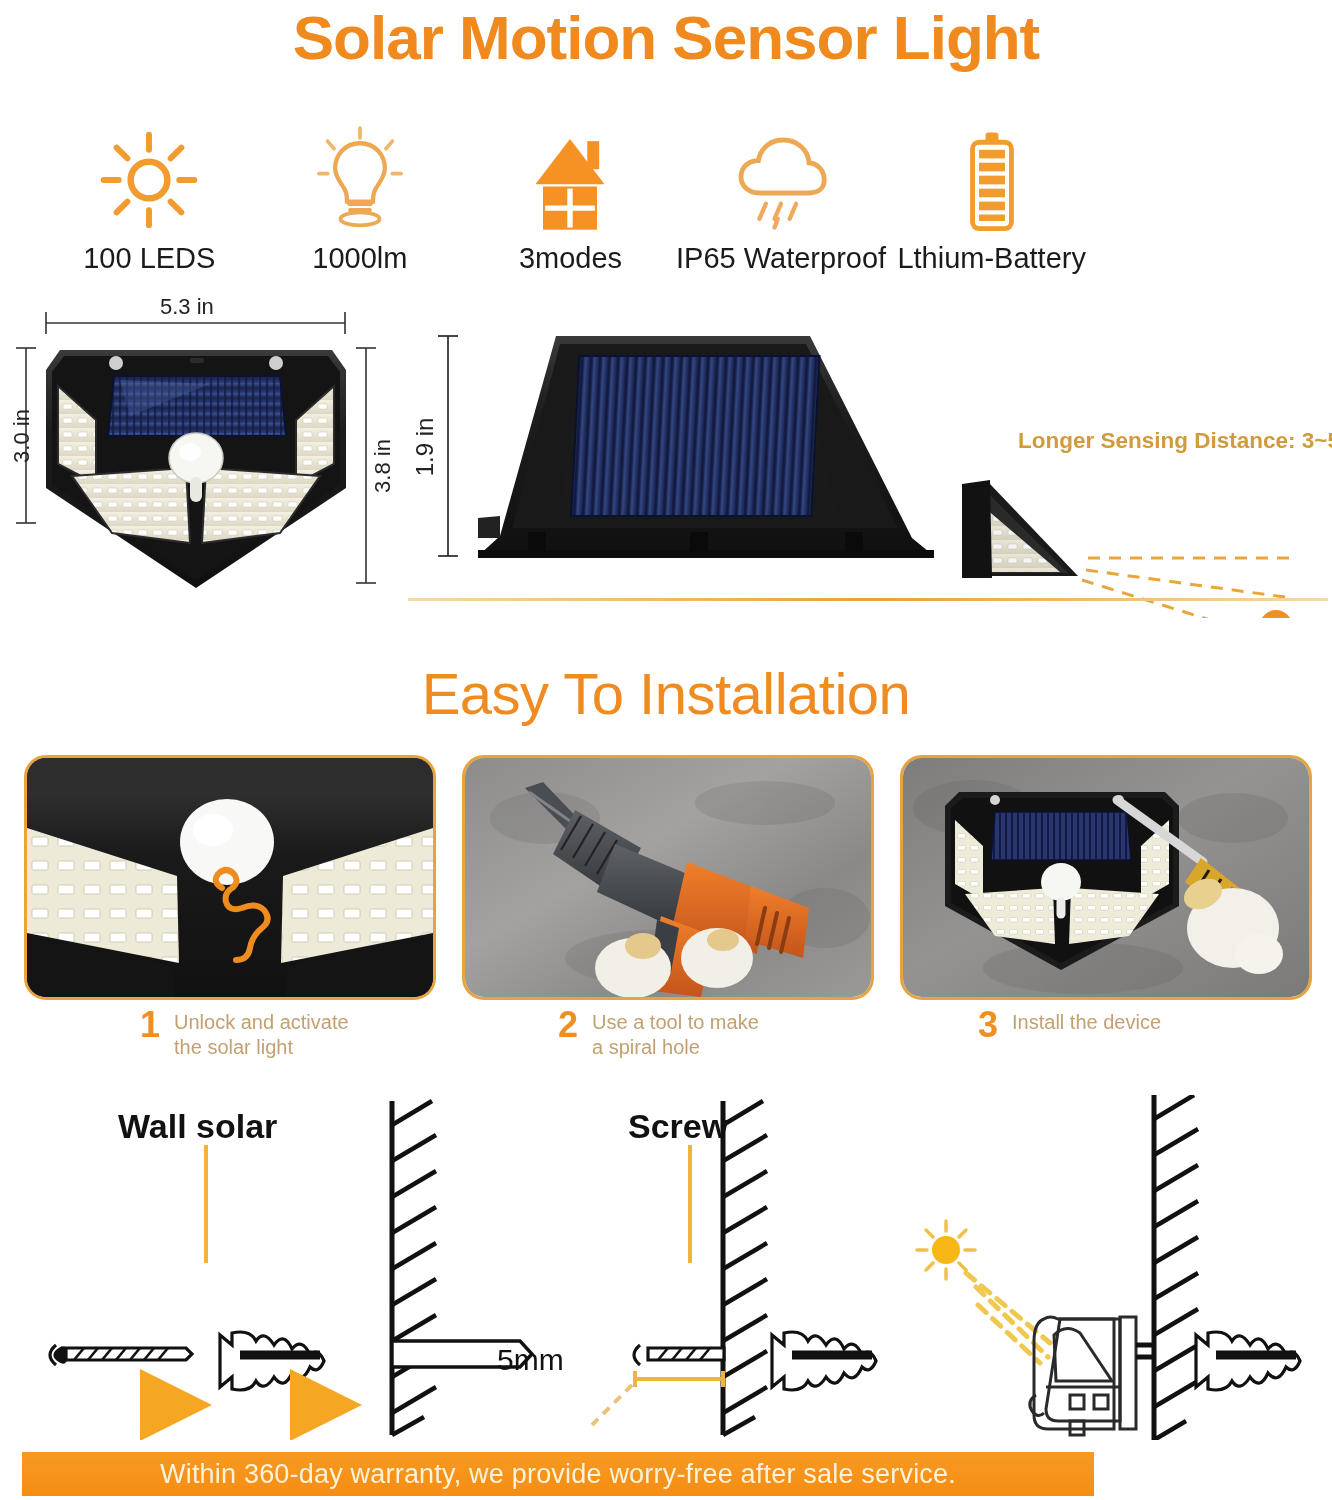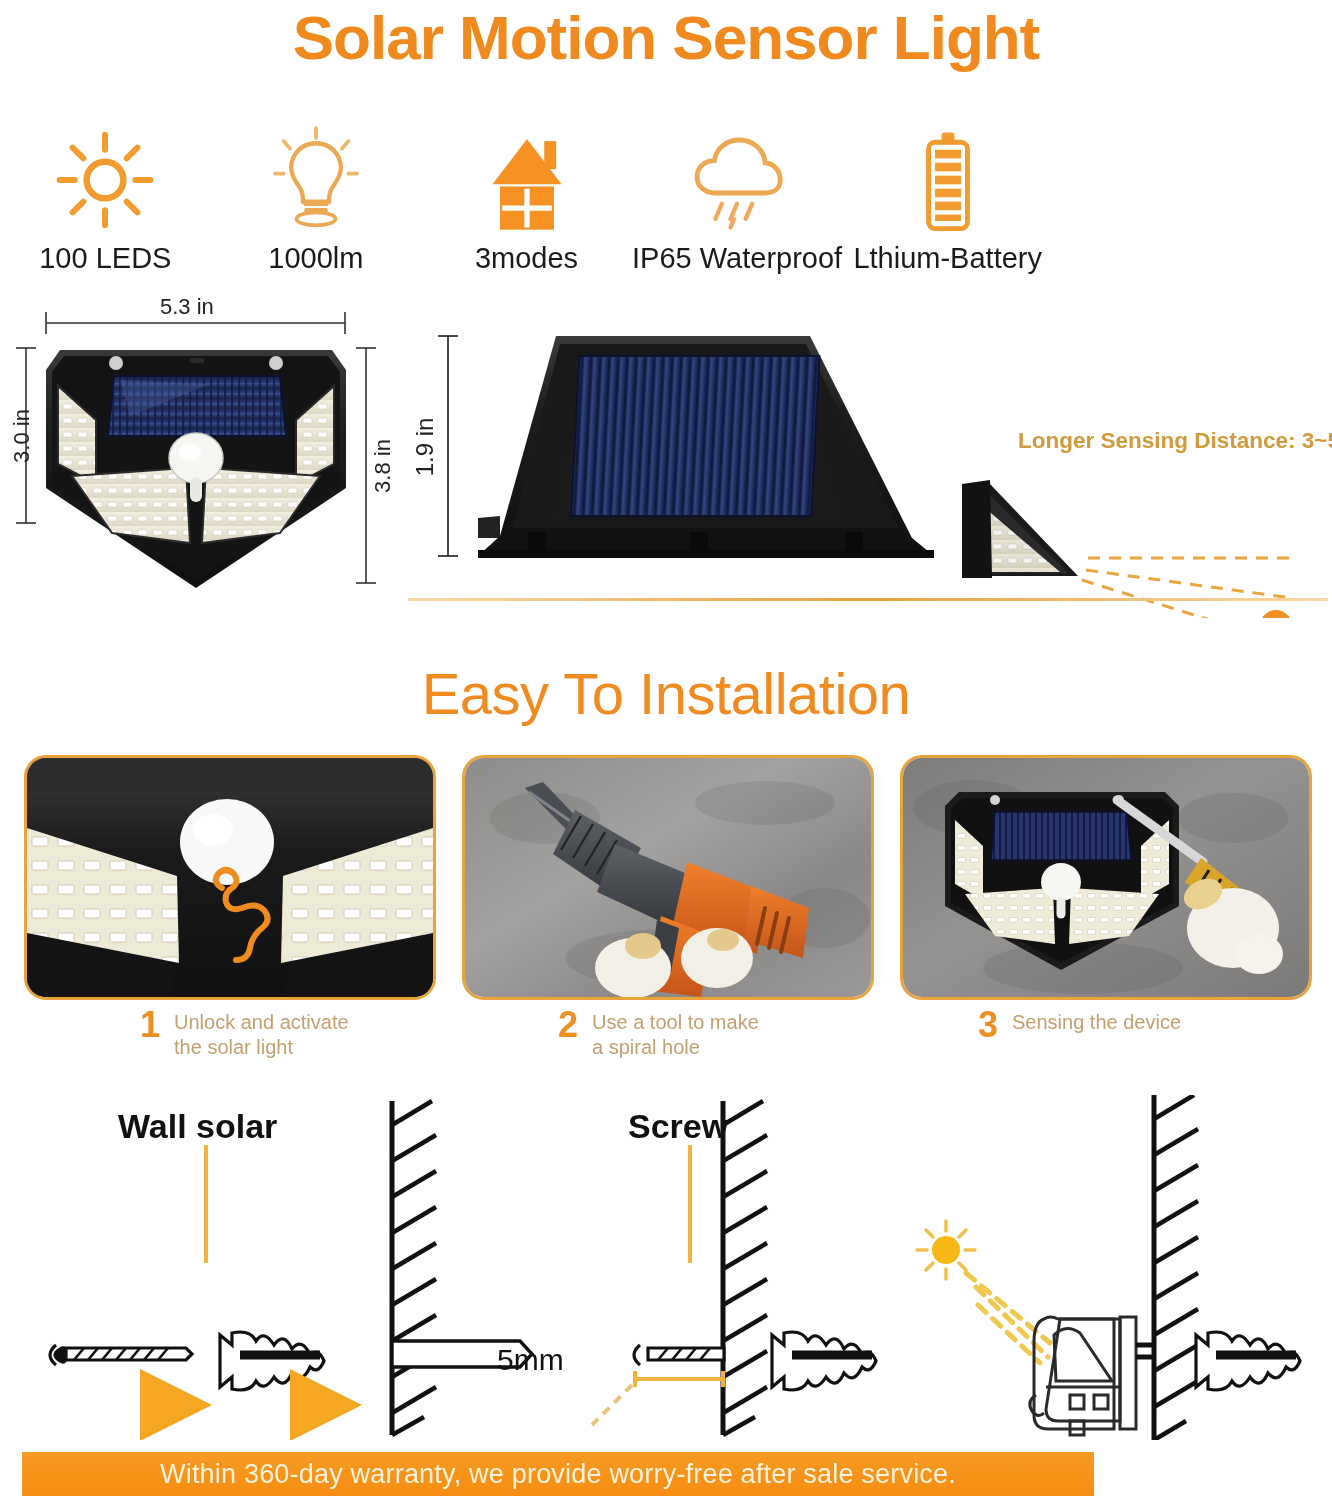--- a/index.html
+++ b/index.html
@@ -17,21 +17,21 @@
     position:absolute; left:0; top:2px; width:1332px;
     text-align:center;
     font-size:62px; font-weight:bold; letter-spacing:-1px;
     color:#f08a1e;
     font-family:"Liberation Sans", sans-serif;
   }
 
   
   .features{
     position:absolute; left:0; top:100px; width:1053px; height:175px;
-    display:flex; align-items:flex-end; justify-content:flex-end;
+    display:flex; align-items:flex-end; justify-content:space-between;padding-left:44px;
   }
   .feature{ width:250px; text-align:center; }
   .feature .ficon{ height:112px; display:flex; align-items:center; justify-content:center; }
   .feature .flabel{
     font-size:29px; color:#1b1b1b; margin-top:6px; white-space:nowrap;
     font-family:"Liberation Sans", sans-serif;
   }
 
   
   .dimsec{ position:absolute; left:0; top:288px; width:1332px; height:330px; }
@@ -474,21 +474,21 @@
       <span class="num">2</span>
       <span class="txt">
         <span>Use a tool to make</span><br>
         <span>a spiral hole</span>
       </span>
     </div>
 
     <div class="steplabel sl3">
       <span class="num">3</span>
       <span class="txt">
-        <span>Sensing the device</span>
+        <span>Install the device</span>
       </span>
     </div>
   </div>
 
   <div class="walldia">
     <svg width="1332" height="345" viewBox="0 0 1332 345">
       <defs>
         <marker id="arrowO" markerWidth="9" markerHeight="9" refX="7" refY="4.5" orient="auto">
           <path d="M0 0 L9 4.5 L0 9 Z" fill="#f5a623"></path>
         </marker>

